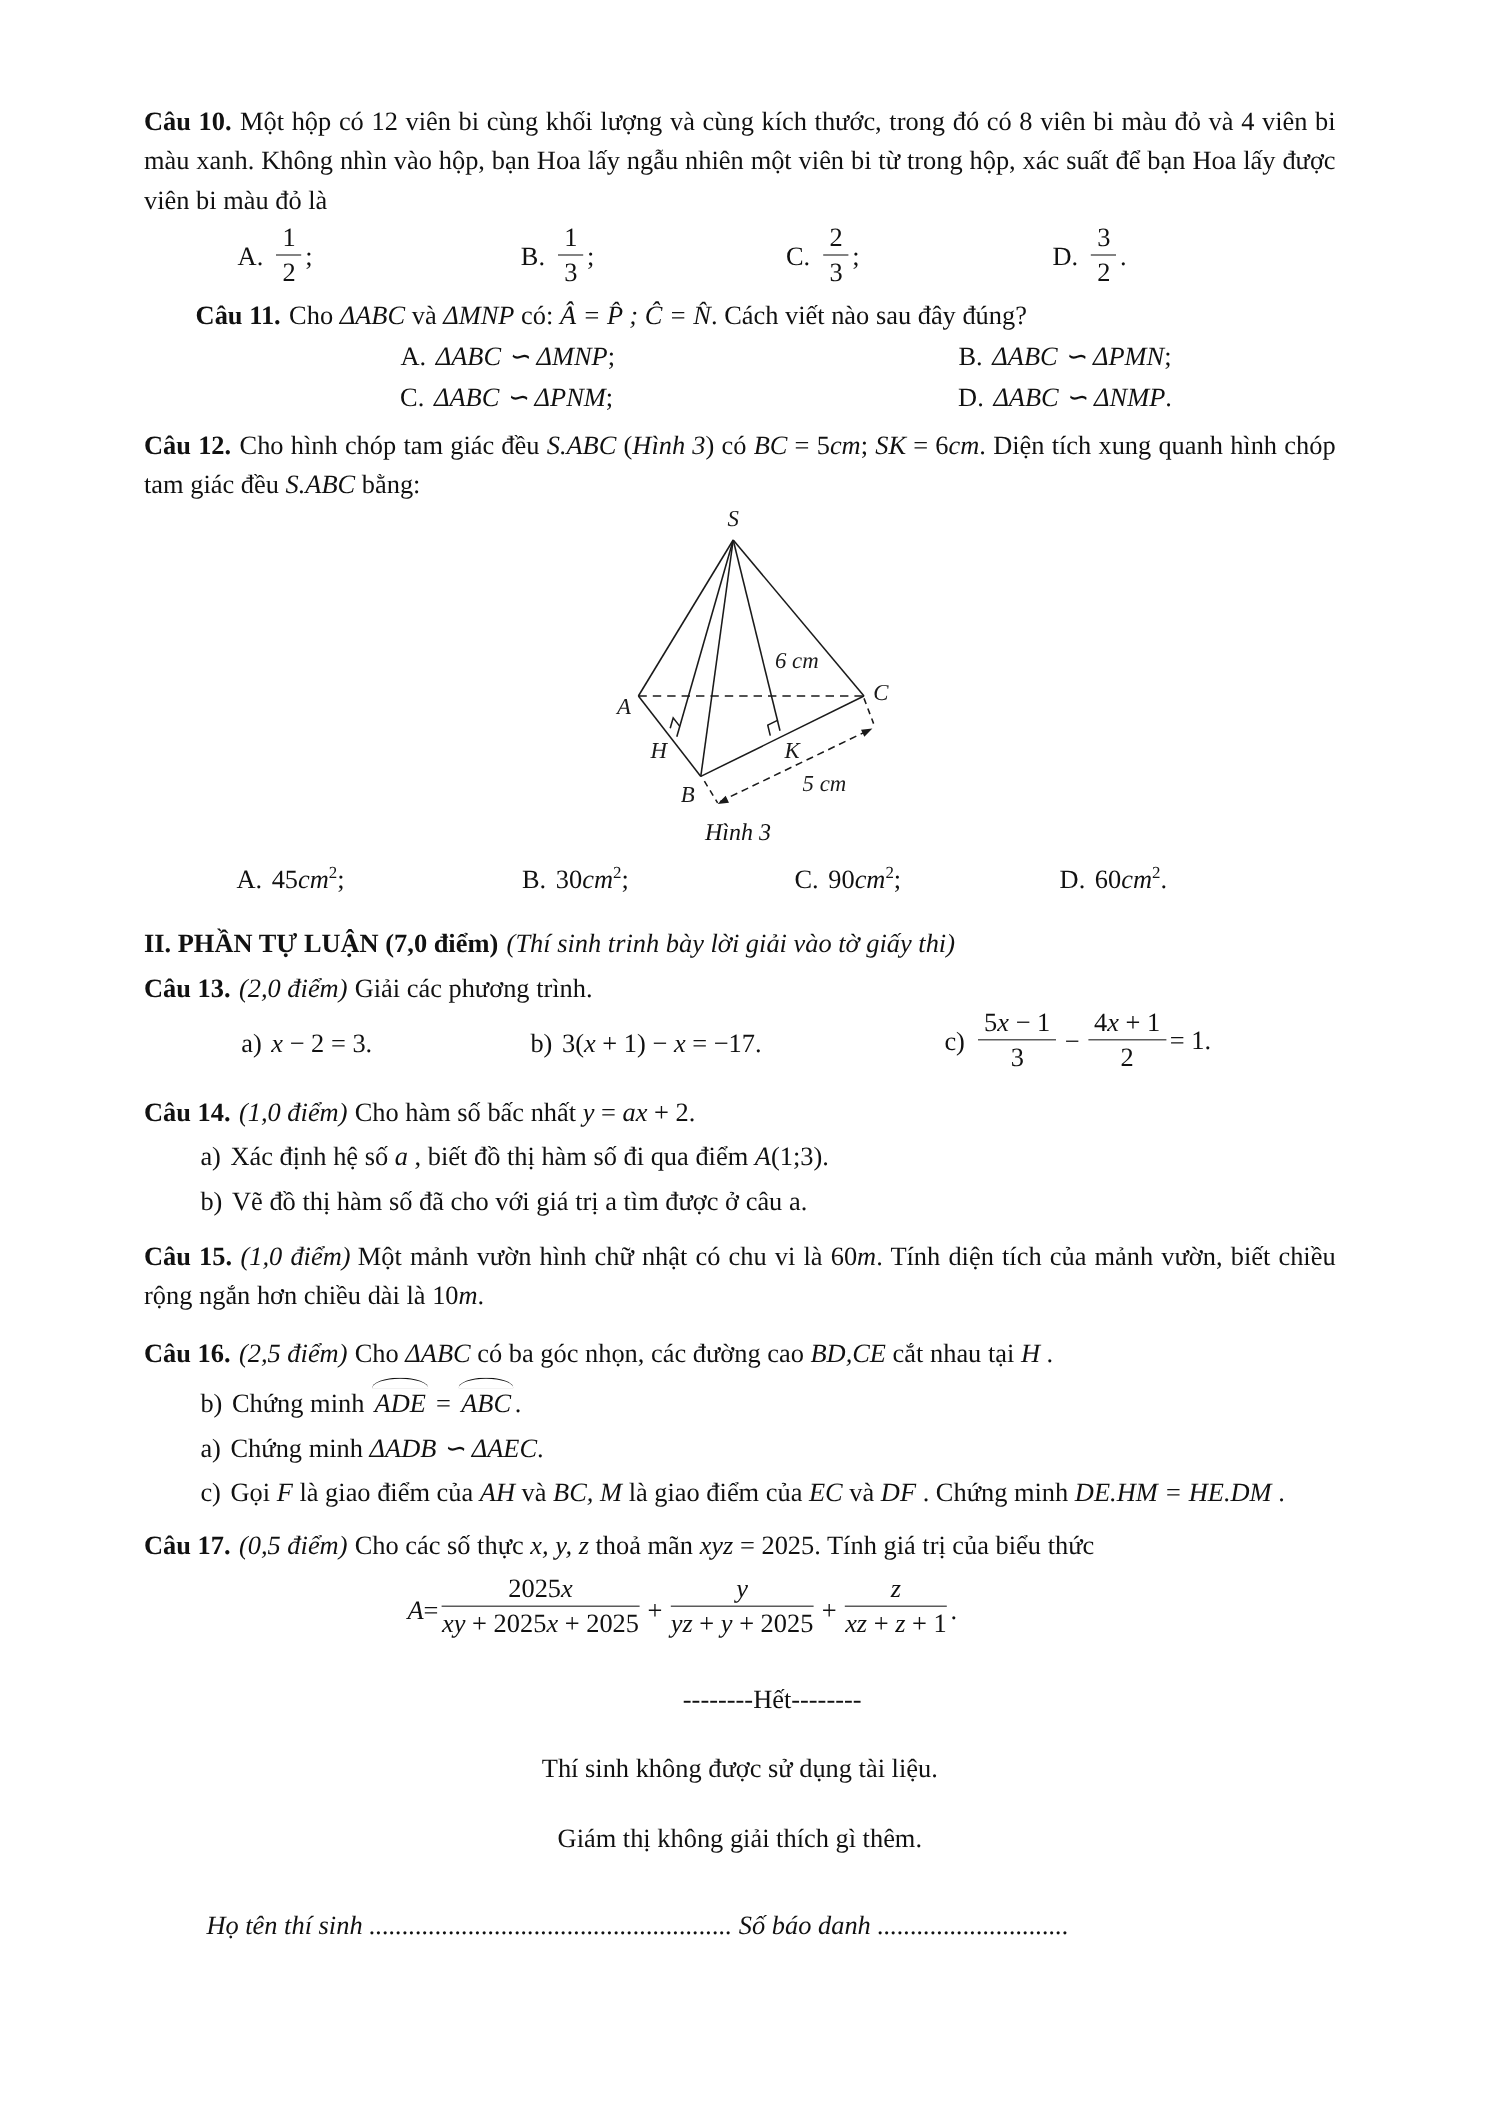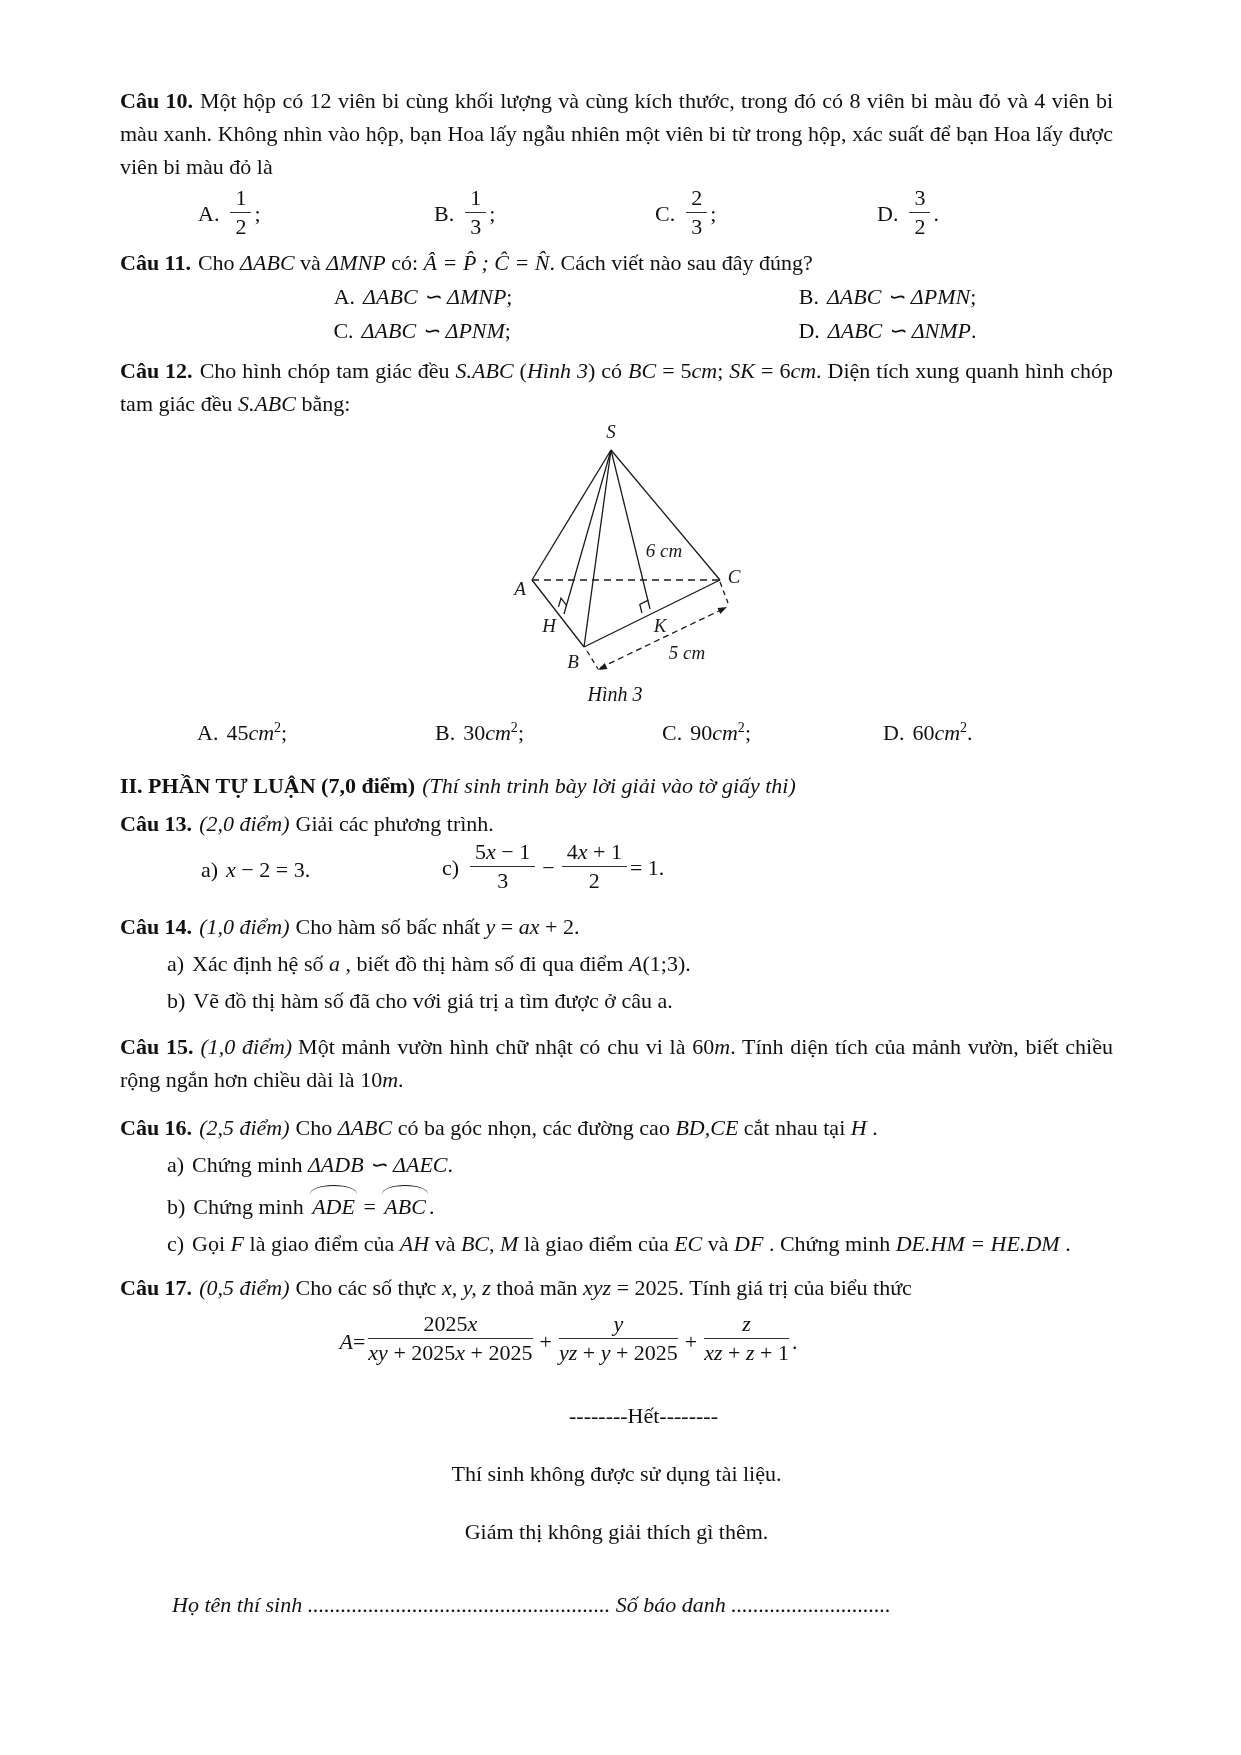--- a/index.html
+++ b/index.html
@@ -38,21 +38,21 @@
           line-height:26px; margin:0 3px; position:relative; top:-3px; }
   .frac .num { display:block; padding:0 5px 1px; border-bottom:1.4px solid #333; }
   .frac .den { display:block; padding-top:1px; }
 
   .fig-wrap { width:316px; margin:2px 0 0 337px; text-align:center; }
   .fig-svg  { display:block; }
   .fig-svg text { font-family:"Liberation Serif", serif; font-style:italic; font-size:19px; fill:#1a1a1a; }
   .fig-caption { font-style:italic; font-size:20px; line-height:24px; margin:4px 0 0; }
 
   .sub { margin:4px 0 0; padding-left:47px; }
-  #para-q11 { margin-top:3px; }
+  #para-q11 { margin-top:3px;margin-left:43px; }
   #para-q12 { margin-top:7px; }
   #sec2 { margin-top:20px; }
   #para-q13 { margin-top:5px; }
   #para-q14 { margin-top:13px; }
   #para-q15 { margin-top:13px; }
   #para-q16 { margin-top:15px; }
   #para-q16c { margin-top:4px; text-indent:47px; text-align:justify; }
   #para-q17 { margin-top:11px; }
 
   .formula { display:flex; justify-content:center; align-items:center; margin-top:10px; padding-right:96px; }
@@ -132,32 +132,33 @@
     <span class="slot"><span class="ol">C.</span><span>90</span><span class="m">cm</span><sup>2</sup><span>;</span></span>
     <span class="slot"><span class="ol">D.</span><span>60</span><span class="m">cm</span><sup>2</sup><span>.</span></span>
   </div>
 
   <p class="para" id="sec2"><span class="ql">II. PHẦN TỰ LUẬN (7,0 điểm)</span><span class="m">(Thí sinh trinh bày lời giải vào tờ giấy thi)</span></p>
 
   <p class="para" id="para-q13"><span class="ql">Câu 13.</span><span class="pts">(2,0 điểm)</span><span>Giải các phương trình.</span></p>
 
   <div class="optrow row-q13">
     <span class="slot"><span class="ol">a)</span><span class="m">x</span><span> − 2 = 3.</span></span>
+    <span class="slot"><span class="ol">b)</span><span>3(</span><span class="m">x</span><span> + 1) − </span><span class="m">x</span><span> = −17.</span></span>
     <span class="slot"><span class="ol">c)</span><span class="frac"><span class="num"><span>5</span><span class="m">x</span><span> − 1</span></span><span class="den">3</span></span><span class="fplus">−</span><span class="frac"><span class="num"><span>4</span><span class="m">x</span><span> + 1</span></span><span class="den">2</span></span><span>= 1.</span></span>
   </div>
 
   <p class="para" id="para-q14"><span class="ql">Câu 14.</span><span class="pts">(1,0 điểm)</span><span>Cho hàm số bấc nhất </span><span class="m">y</span><span> = </span><span class="m">ax</span><span> + 2.</span></p>
   <p class="sub"><span class="ol">a)</span><span>Xác định hệ số </span><span class="m">a</span><span> , biết đồ thị hàm số đi qua điểm </span><span class="m">A</span><span>(1;3).</span></p>
   <p class="sub"><span class="ol">b)</span><span>Vẽ đồ thị hàm số đã cho với giá trị a tìm được ở câu a.</span></p>
 
   <p class="para" id="para-q15"><span class="ql">Câu 15.</span><span class="pts">(1,0 điểm)</span><span>Một mảnh vườn hình chữ nhật có chu vi là </span><span>60</span><span class="m">m</span><span>. Tính diện tích của mảnh vườn, biết chiều rộng ngắn hơn chiều dài là </span><span>10</span><span class="m">m</span><span>.</span></p>
 
   <p class="para" id="para-q16"><span class="ql">Câu 16.</span><span class="pts">(2,5 điểm)</span><span>Cho </span><span class="m">ΔABC</span><span> có ba góc nhọn, các đường cao </span><span class="m">BD,CE</span><span> cắt nhau tại </span><span class="m">H</span><span> .</span></p>
+  <p class="sub"><span class="ol">b)</span><span>Chứng minh </span><span class="hat">ADE</span><span> = </span><span class="hat">ABC</span><span>.</span></p>
   <p class="sub"><span class="ol">a)</span><span>Chứng minh </span><span class="m">ΔADB ∽ ΔAEC</span><span>.</span></p>
-  <p class="sub"><span class="ol">b)</span><span>Chứng minh </span><span class="hat">ADE</span><span> = </span><span class="hat">ABC</span><span>.</span></p>
   <p class="para" id="para-q16c"><span class="ol">c)</span><span>Gọi </span><span class="m">F</span><span> là giao điểm của </span><span class="m">AH</span><span> và </span><span class="m">BC,</span><span> </span><span class="m">M</span><span> là giao điểm của </span><span class="m">EC</span><span> và </span><span class="m">DF</span><span> . Chứng minh </span><span class="m">DE.HM = HE.DM</span><span> .</span></p>
 
   <p class="para" id="para-q17"><span class="ql">Câu 17.</span><span class="pts">(0,5 điểm)</span><span>Cho các số thực </span><span class="m">x, y, z</span><span> thoả mãn </span><span class="m">xyz</span><span> = 2025. Tính giá trị của biểu thức</span></p>
 
   <div class="formula">
     <span class="m">A</span>
       <span> = </span>
       <span class="frac">
         <span class="num"><span>2025</span><span class="m">x</span></span>
         <span class="den"><span class="m">xy</span><span> + 2025</span><span class="m">x</span><span> + 2025</span></span>

